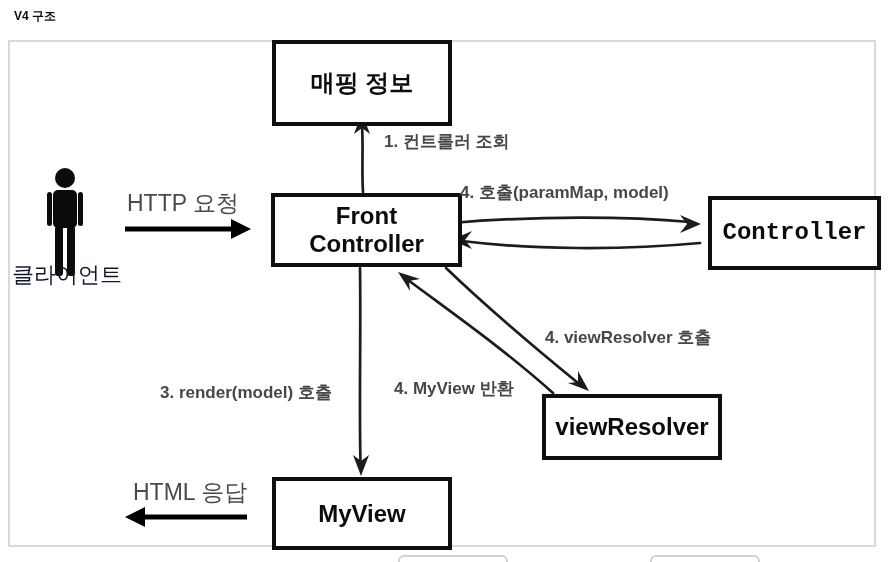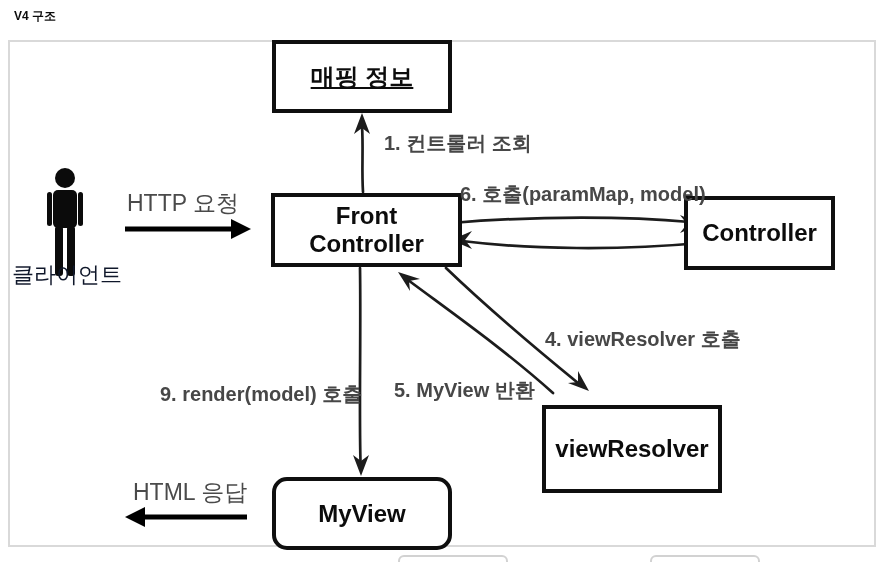--- a/index.html
+++ b/index.html
@@ -16,27 +16,27 @@
     position: absolute; left: 8px; top: 40px; width: 868px; height: 507px;
     border: 2px solid #d9d9d9; background: #ffffff; box-sizing: border-box;
   }
   .node {
     position: absolute; box-sizing: border-box;
     background: #ffffff; border: 4px solid #0f0f0f;
     display: flex; align-items: center; justify-content: center;
     text-align: center; font-weight: 700; font-size: 24px; color: #0c0c0c;
     line-height: 1.15; padding: 2px 8px;
   }
-  .node-mapping        { left: 272px; top: 40px;  width: 180px; height: 73px; text-decoration: underline; }
+  .node-mapping        { left: 272px; top: 40px;  width: 180px; height: 86px; }
   .node-front          { left: 271px; top: 193px; width: 191px; height: 74px; }
-  .node-controller     { left: 684px; top: 196px; width: 151px; height: 74px; }
-  .node-view-resolver  { left: 542px; top: 405px; width: 180px; height: 88px; }
-  .node-myview         { left: 272px; top: 477px; width: 180px; height: 73px; border-radius: 15px; }
+  .node-controller     { left: 708px; top: 196px; width: 173px; height: 74px; font-family: Liberation Mono, monospace; }
+  .node-view-resolver  { left: 542px; top: 394px; width: 180px; height: 66px; }
+  .node-myview         { left: 272px; top: 477px; width: 180px; height: 73px; }
   .step-label {
-    position: absolute; font-size: 20px; font-weight: 700; color: #474747;
+    position: absolute; font-size: 17px; font-weight: 700; color: #474747;
     white-space: nowrap;
   }
   .flow-label {
     position: absolute; font-size: 23px; font-weight: 400; color: #4a4a4a;
     white-space: nowrap;
   }
   .actor-label {
     position: absolute; left: 12px; top: 260px; width: 104px; text-align: center;
     font-size: 22px; font-weight: 400; color: #0f172a; white-space: nowrap;
   }
@@ -120,21 +120,21 @@
         <rect x="27" y="58" width="8" height="50" rx="3"></rect>
       </g>
     </svg>
   </div>
   <div class="actor-label">클라이언트</div>
 
   <div class="flow-label" style="left:133px; top:477px;">HTML 응답</div>
   <div class="flow-label" style="left:127px; top:188px;">HTTP 요청</div>
 
   <div class="step-label" style="left:384px; top:130px;">1. 컨트롤러 조회</div>
-  <div class="step-label" style="left:460px; top:181px;">6. 호출(paramMap, model)</div>
+  <div class="step-label" style="left:460px; top:181px;">4. 호출(paramMap, model)</div>
   <div class="step-label" style="left:545px; top:326px;">4. viewResolver 호출</div>
-  <div class="step-label" style="left:394px; top:377px;">5. MyView 반환</div>
-  <div class="step-label" style="left:160px; top:381px;">9. render(model) 호출</div>
+  <div class="step-label" style="left:394px; top:377px;">4. MyView 반환</div>
+  <div class="step-label" style="left:160px; top:381px;">3. render(model) 호출</div>
 
   <div class="partial-btn partial-btn-1"></div>
   <div class="partial-btn partial-btn-2"></div>
 
 </div>
 
 </body></html>

